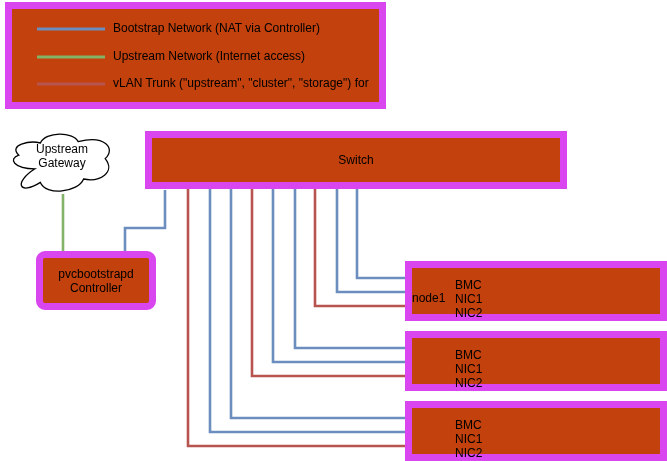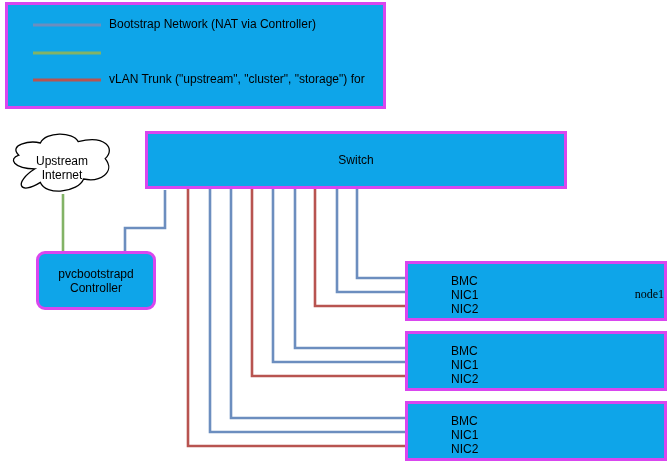--- a/index.html
+++ b/index.html
@@ -13,49 +13,49 @@
     color: #000;
     overflow: hidden;
   }
   #wires {
     position: absolute;
     left: 0; top: 0;
     width: 667px; height: 461px;
   }
   .box {
     position: absolute;
-    border: 3px solid #d946ef;
-    background: #0ea5e9;
+    border: 7px solid #d946ef;
+    background: #c2410c;
     box-sizing: border-box;
   }
   
   .legend { left: 5px; top: 2px; width: 381px; height: 107px; }
   .legend-item { position: absolute; left: 0; width: 100%; }
   .legend-item .swatch { position: absolute; left: 25px; top: 5px; }
   .legend-item .legend-label { margin-left: 101px; line-height: 14px; padding-right: 8px; }
   .li-0 { top: 12px; }
   .li-1 { top: 40px; }
   .li-2 { top: 67px; }
   
   .switch-box { left: 145px; top: 131px; width: 422px; height: 58px;
     display: flex; align-items: center; justify-content: center; }
   
   .controller-box { left: 36px; top: 251px; width: 120px; height: 59px;
     border-radius: 9px; display: flex; align-items: center; justify-content: center;
     text-align: center; line-height: 14px; }
   
-  .cloud-label { position: absolute; left: 14px; top: 154px; width: 96px;
+  .cloud-label { position: absolute; left: 14px; top: 142px; width: 96px;
     text-align: center; line-height: 14px; }
   
   .node-box { left: 405px; width: 262px; height: 60px; }
   .nb-0 { top: 261px; }
   .nb-1 { top: 331px; }
   .nb-2 { top: 401px; }
   .ports { position: absolute; left: 8px; top: 10px; line-height: 14px; margin-left: 35px; }
-  .node-name { position: absolute; left: 0; top: 23px; width: 100%; text-align: right; font-family: Liberation Serif, serif; }
+  .node-name { position: absolute; left: 0; top: 23px; width: 100%; text-align: left; }
 </style>
 </head>
 <body>
 
 <div id="canvas">
 
   <svg id="wires">
 
     <path transform="translate(8,128)" d="M 27,40.8 C 5.4,40.8 0,30.6 10.8,27.2 C 0,17 21.6,12.2 32.4,15.0
              C 37.8,3.4 64.8,3.4 70.2,13.6 C 97.2,6.8 108,20.4 97.2,30.6
@@ -83,32 +83,33 @@
     <div class="legend-item li-0">
       <svg class="swatch" width="68" height="6">
         <line x1="0" y1="3" x2="68" y2="3" stroke-width="3.2" stroke="#6c8ebf"></line>
       </svg>
       <div class="legend-label">Bootstrap Network (NAT via Controller)</div>
     </div>
     <div class="legend-item li-1">
       <svg class="swatch" width="68" height="6">
         <line x1="0" y1="3" x2="68" y2="3" stroke-width="3.2" stroke="#82b366"></line>
       </svg>
+      <div class="legend-label">Upstream Network (Internet access)</div>
     </div>
     <div class="legend-item li-2">
       <svg class="swatch" width="68" height="6">
         <line x1="0" y1="3" x2="68" y2="3" stroke-width="3.2" stroke="#b85450"></line>
       </svg>
       <div class="legend-label">vLAN Trunk ("upstream", "cluster", "storage") for</div>
     </div>
   </div>
 
   <div class="cloud-label">
     <div>Upstream</div>
-    <div>Internet</div>
+    <div>Gateway</div>
   </div>
 
   <div class="box switch-box">
     <span>Switch</span>
   </div>
 
   <div class="box controller-box">
     <div>
       <div>pvcbootstrapd</div>
       <div>Controller</div>

